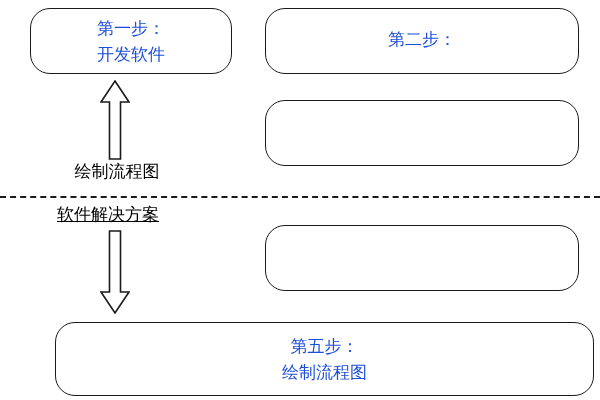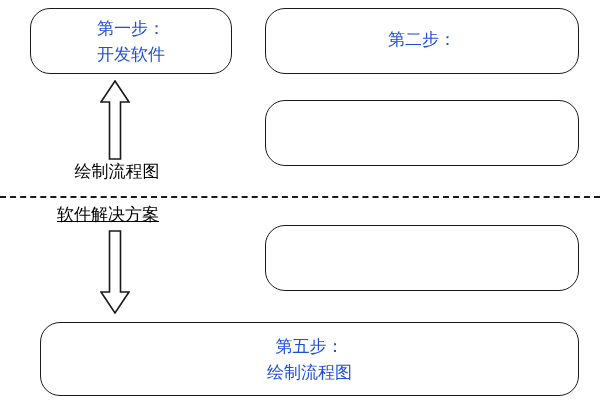--- a/index.html
+++ b/index.html
@@ -48,21 +48,21 @@
     left: 0;
     width: 600px;
     height: 0;
     border-top: 2px dashed #1a1a1a;
   }
   
   #box-step1 { left: 30px;  top: 8px;   width: 200px; height: 64px; }
   #box-step2 { left: 265px; top: 8px;   width: 312px; height: 64px; font-family: Liberation Mono, monospace; }
   #box-step3 { left: 265px; top: 100px; width: 312px; height: 64px; }
   #box-step4 { left: 265px; top: 225px; width: 312px; height: 64px; }
-  #box-step5 { left: 40px;  top: 322px; width: 537px; height: 72px; }
+  #box-step5 { left: 55px;  top: 322px; width: 537px; height: 72px; }
   #label-process-definition { left: 62px; top: 160px; width: 110px; }
   #label-software-solution  { left: 38px; top: 203px; width: 140px; text-decoration: underline; }
   #arrow-up   { left: 100px; top: 80px; }
   #arrow-down { left: 100px; top: 230px; }
   #divider { top: 196px; }
 </style>
 </head>
 <body>
 
 <div class="canvas">

